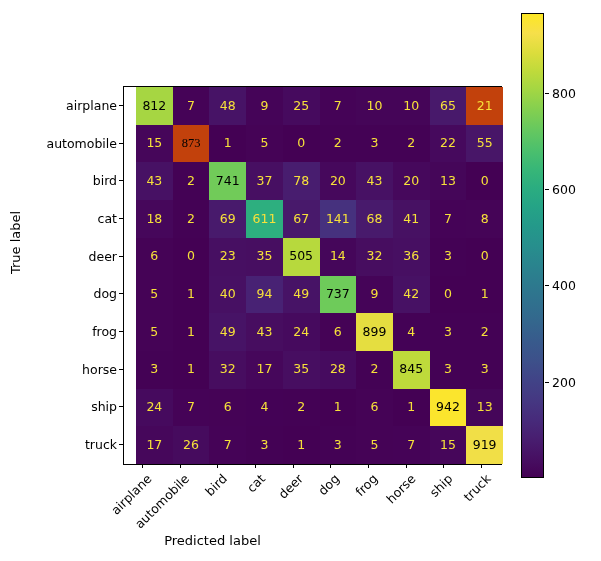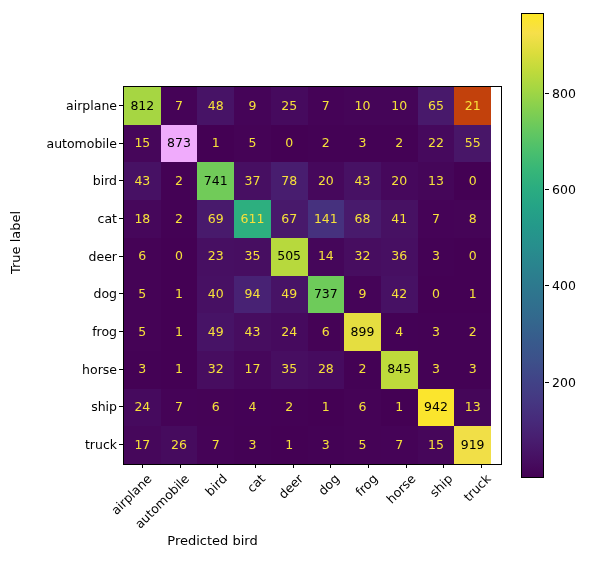--- a/index.html
+++ b/index.html
@@ -28,21 +28,21 @@
     position: absolute;
     left: 123px;
     top: 86px;
     width: 377px;
     height: 377px;
     border: 1px solid #000000;
     box-sizing: content-box;
   }
   #matrix-grid {
     position: absolute;
-    left: 0; top: 0;
+    left: 12px; top: 0;
     width: 367px;
     height: 377px;
     display: grid;
     grid-template-columns: repeat(10, 1fr);
     grid-template-rows: repeat(10, 1fr);
   }
   .cell {
     position: relative;
     display: flex;
     align-items: center;
@@ -178,21 +178,21 @@
         </div>
         <div class="cell" style="background: rgb(72, 25, 107);">
           <span style="color: rgb(247, 225, 58);">65</span>
         </div>
         <div class="cell" style="background: #c2410c;">
           <span style="color: rgb(247, 225, 58);">21</span>
         </div>
         <div class="cell" style="background: rgb(70, 6, 90);">
           <span style="color: rgb(247, 225, 58);">15</span>
         </div>
-        <div class="cell" style="background: #f0abfc;">
+        <div class="cell" style="background: #c2410c; font-family: Liberation Serif, serif;">
           <span style="color: rgb(0, 0, 0);">873</span>
         </div>
         <div class="cell" style="background: rgb(68, 1, 84);">
           <span style="color: rgb(247, 225, 58);">1</span>
         </div>
         <div class="cell" style="background: rgb(69, 3, 86);">
           <span style="color: rgb(247, 225, 58);">5</span>
         </div>
         <div class="cell" style="background: rgb(68, 1, 84);">
           <span style="color: rgb(247, 225, 58);">0</span>
@@ -496,21 +496,21 @@
       <div class="xtick-mark" style="left: 405.75px;"></div>
       <div class="xtick-label" style="left: 372.75px; right: auto; transform-origin: right top; transform: rotate(-45deg); direction: ltr;">horse</div>
       <div class="xtick-mark" style="left: 443.45px;"></div>
       <div class="xtick-label" style="left: 419.45px; right: auto; transform-origin: right top; transform: rotate(-45deg); direction: ltr;">ship</div>
       <div class="xtick-mark" style="left: 481.15px;"></div>
       <div class="xtick-label" style="left: 451.15px; right: auto; transform-origin: right top; transform: rotate(-45deg); direction: ltr;">truck</div>
     </div>
 
   <div id="ylabel">True label</div>
   <div id="xlabel">
-    <span id="xlabel-inner">Predicted bird</span>
+    <span id="xlabel-inner">Predicted label</span>
   </div>
 
   <div id="colorbar-wrap">
     <div id="colorbar-gradient" style="background: linear-gradient(rgb(253, 231, 37) 0%, rgb(246, 223, 74) 4.17%, rgb(220, 221, 60) 8.33%, rgb(190, 218, 59) 12.5%, rgb(161, 214, 68) 16.67%, rgb(130, 207, 80) 20.83%, rgb(102, 200, 95) 25%, rgb(77, 192, 108) 29.17%, rgb(56, 183, 119) 33.33%, rgb(43, 173, 128) 37.5%, rgb(37, 163, 134) 41.67%, rgb(36, 153, 138) 45.83%, rgb(39, 143, 141) 50%, rgb(42, 132, 142) 54.17%, rgb(45, 122, 142) 58.33%, rgb(48, 112, 142) 62.5%, rgb(52, 102, 141) 66.67%, rgb(56, 90, 140) 70.83%, rgb(61, 80, 138) 75%, rgb(65, 67, 135) 79.17%, rgb(69, 56, 130) 83.33%, rgb(71, 43, 123) 87.5%, rgb(72, 30, 112) 91.67%, rgb(71, 16, 99) 95.83%, rgb(68, 1, 84) 100%);"></div>
   </div>
   <div id="colorbar-ticks">
       <div class="cbtick-mark" style="top: 381.727px;"></div>
       <div class="cbtick-label" style="top: 381.727px;">200</div>
       <div class="cbtick-mark" style="top: 285.453px;"></div>
       <div class="cbtick-label" style="top: 285.453px;">400</div>

